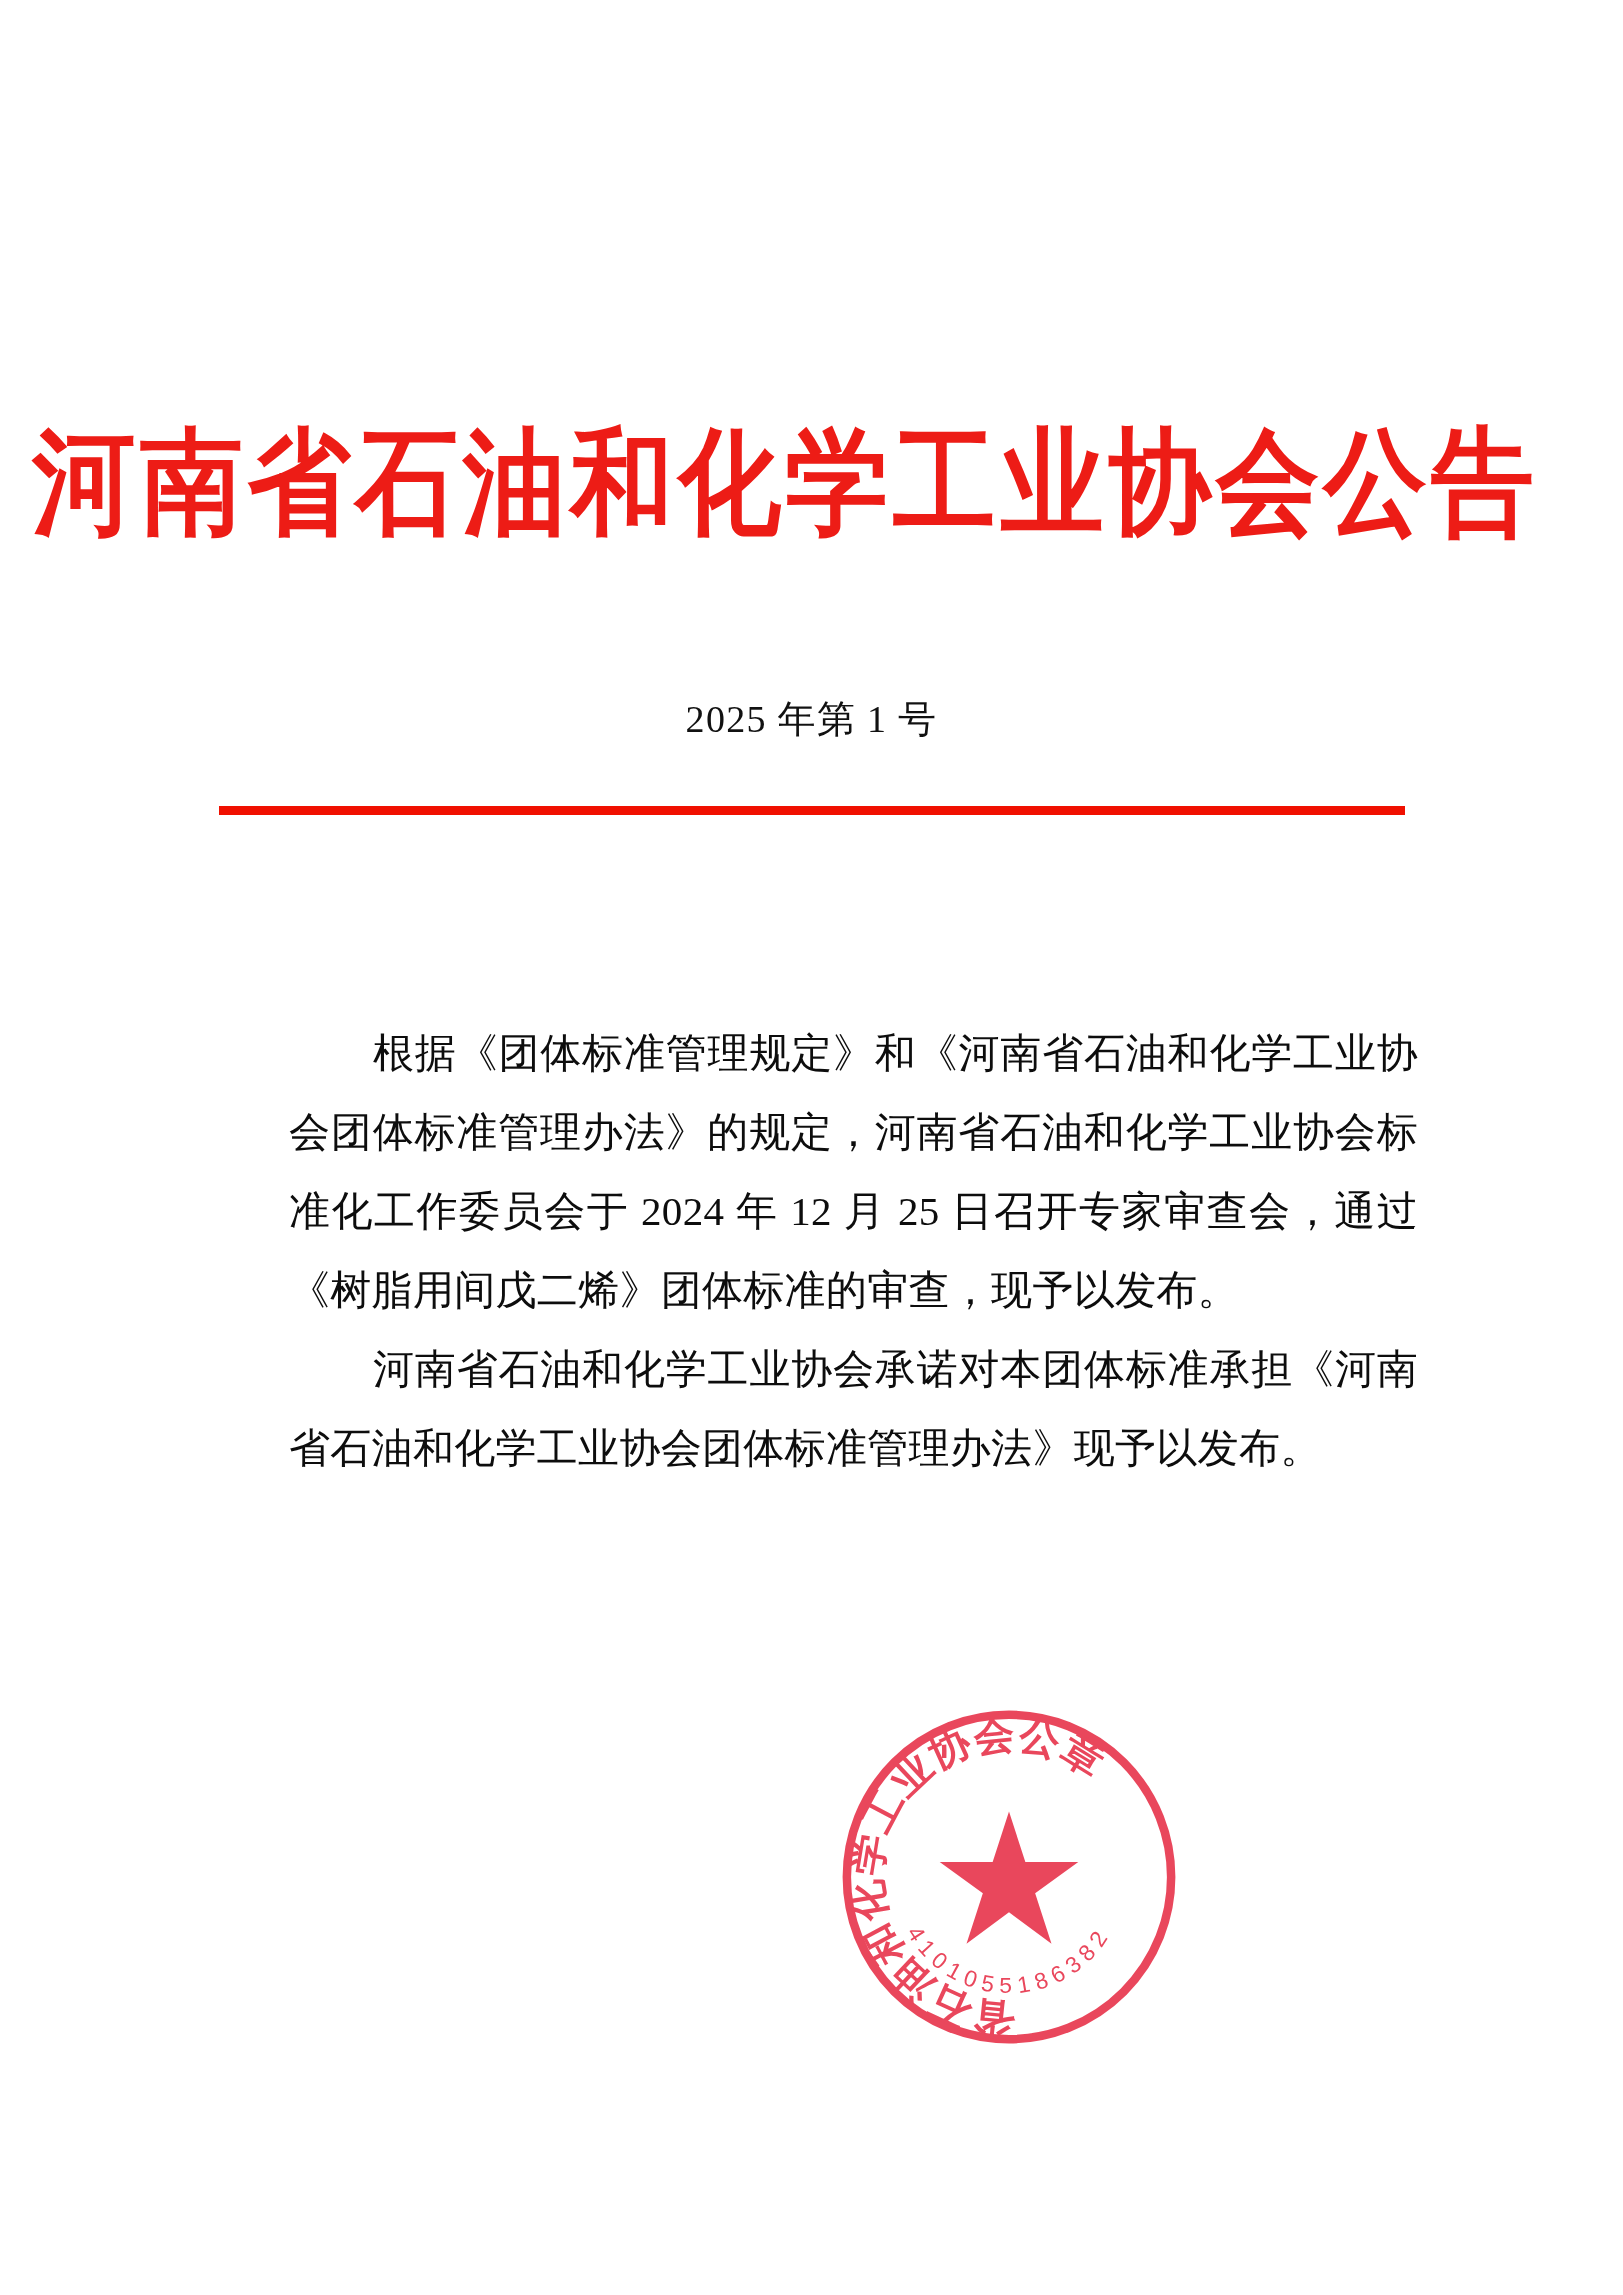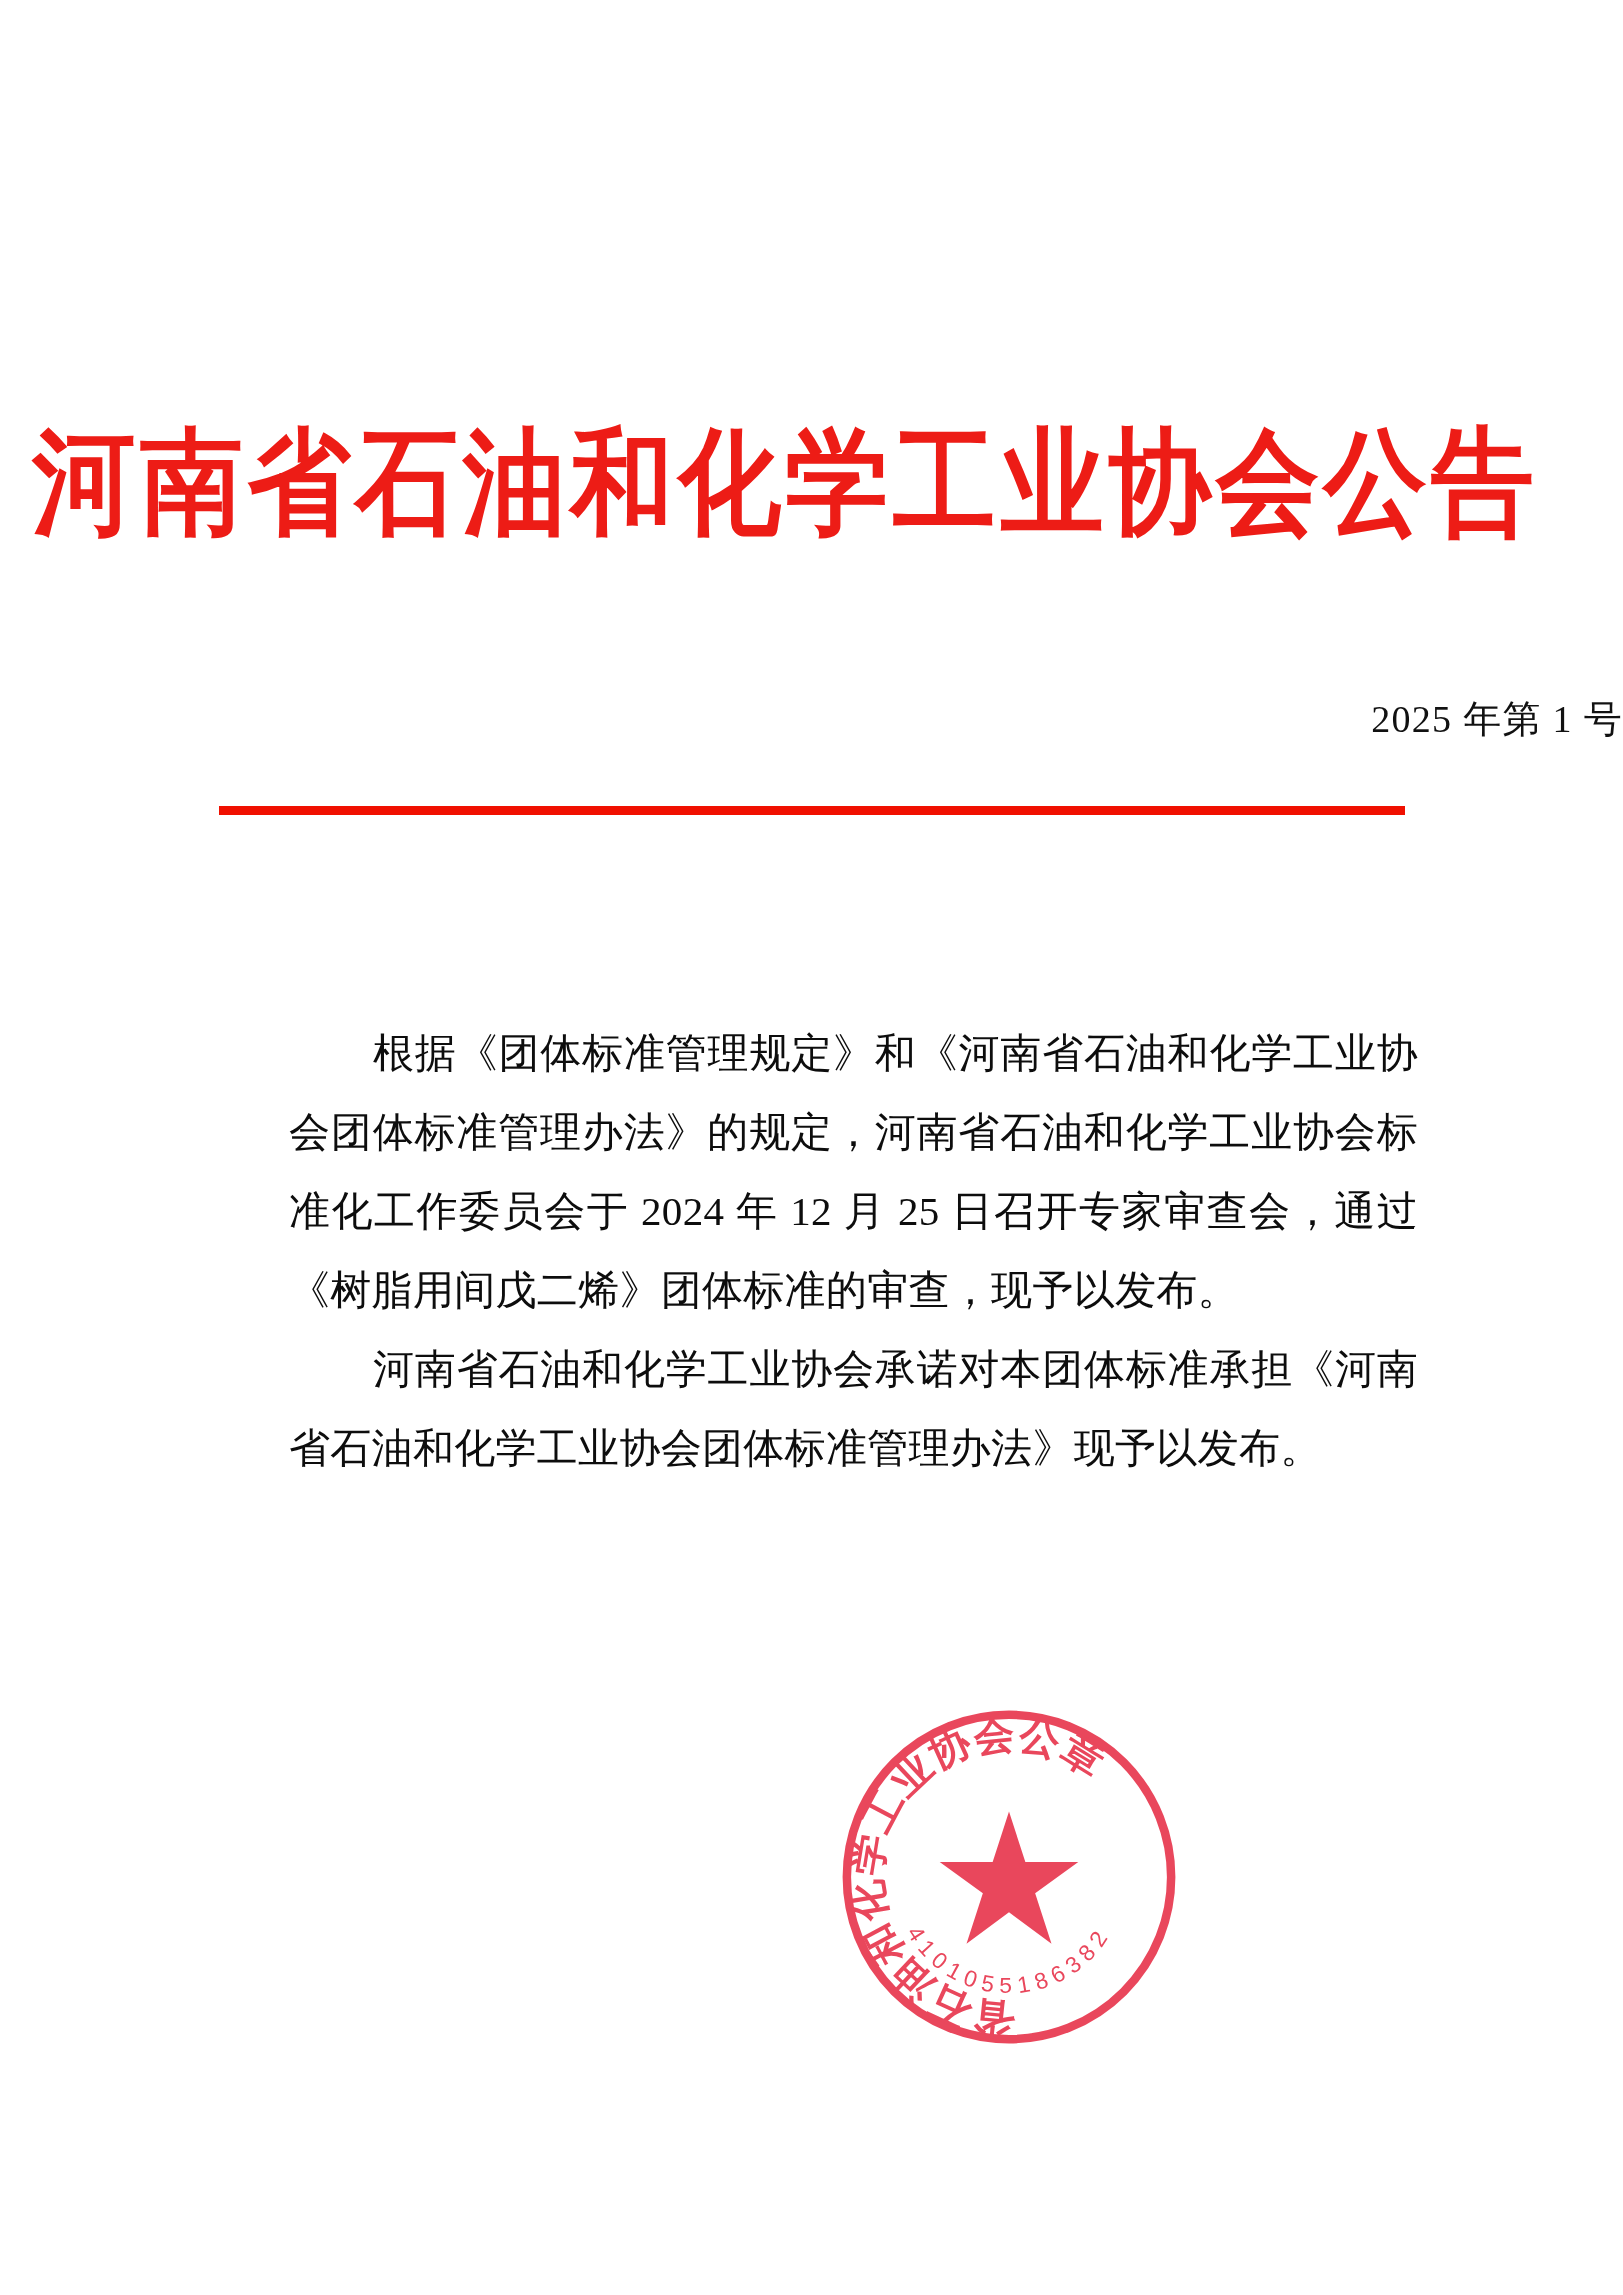--- a/index.html
+++ b/index.html
@@ -40,21 +40,21 @@
     white-space: nowrap;
     transform: scaleY(1.12);
     transform-origin: center top;
   }
 
   .issue-no {
     position: absolute;
     left: 0;
     top: 695px;
     width: 1623px;
-    text-align: right;
+    text-align: center;
     font-size: 38px;
     line-height: 1.3;
     letter-spacing: 1.3px;
     color: #111111;
   }
 
   .rule {
     position: absolute;
     left: 219px;
     top: 806px;

